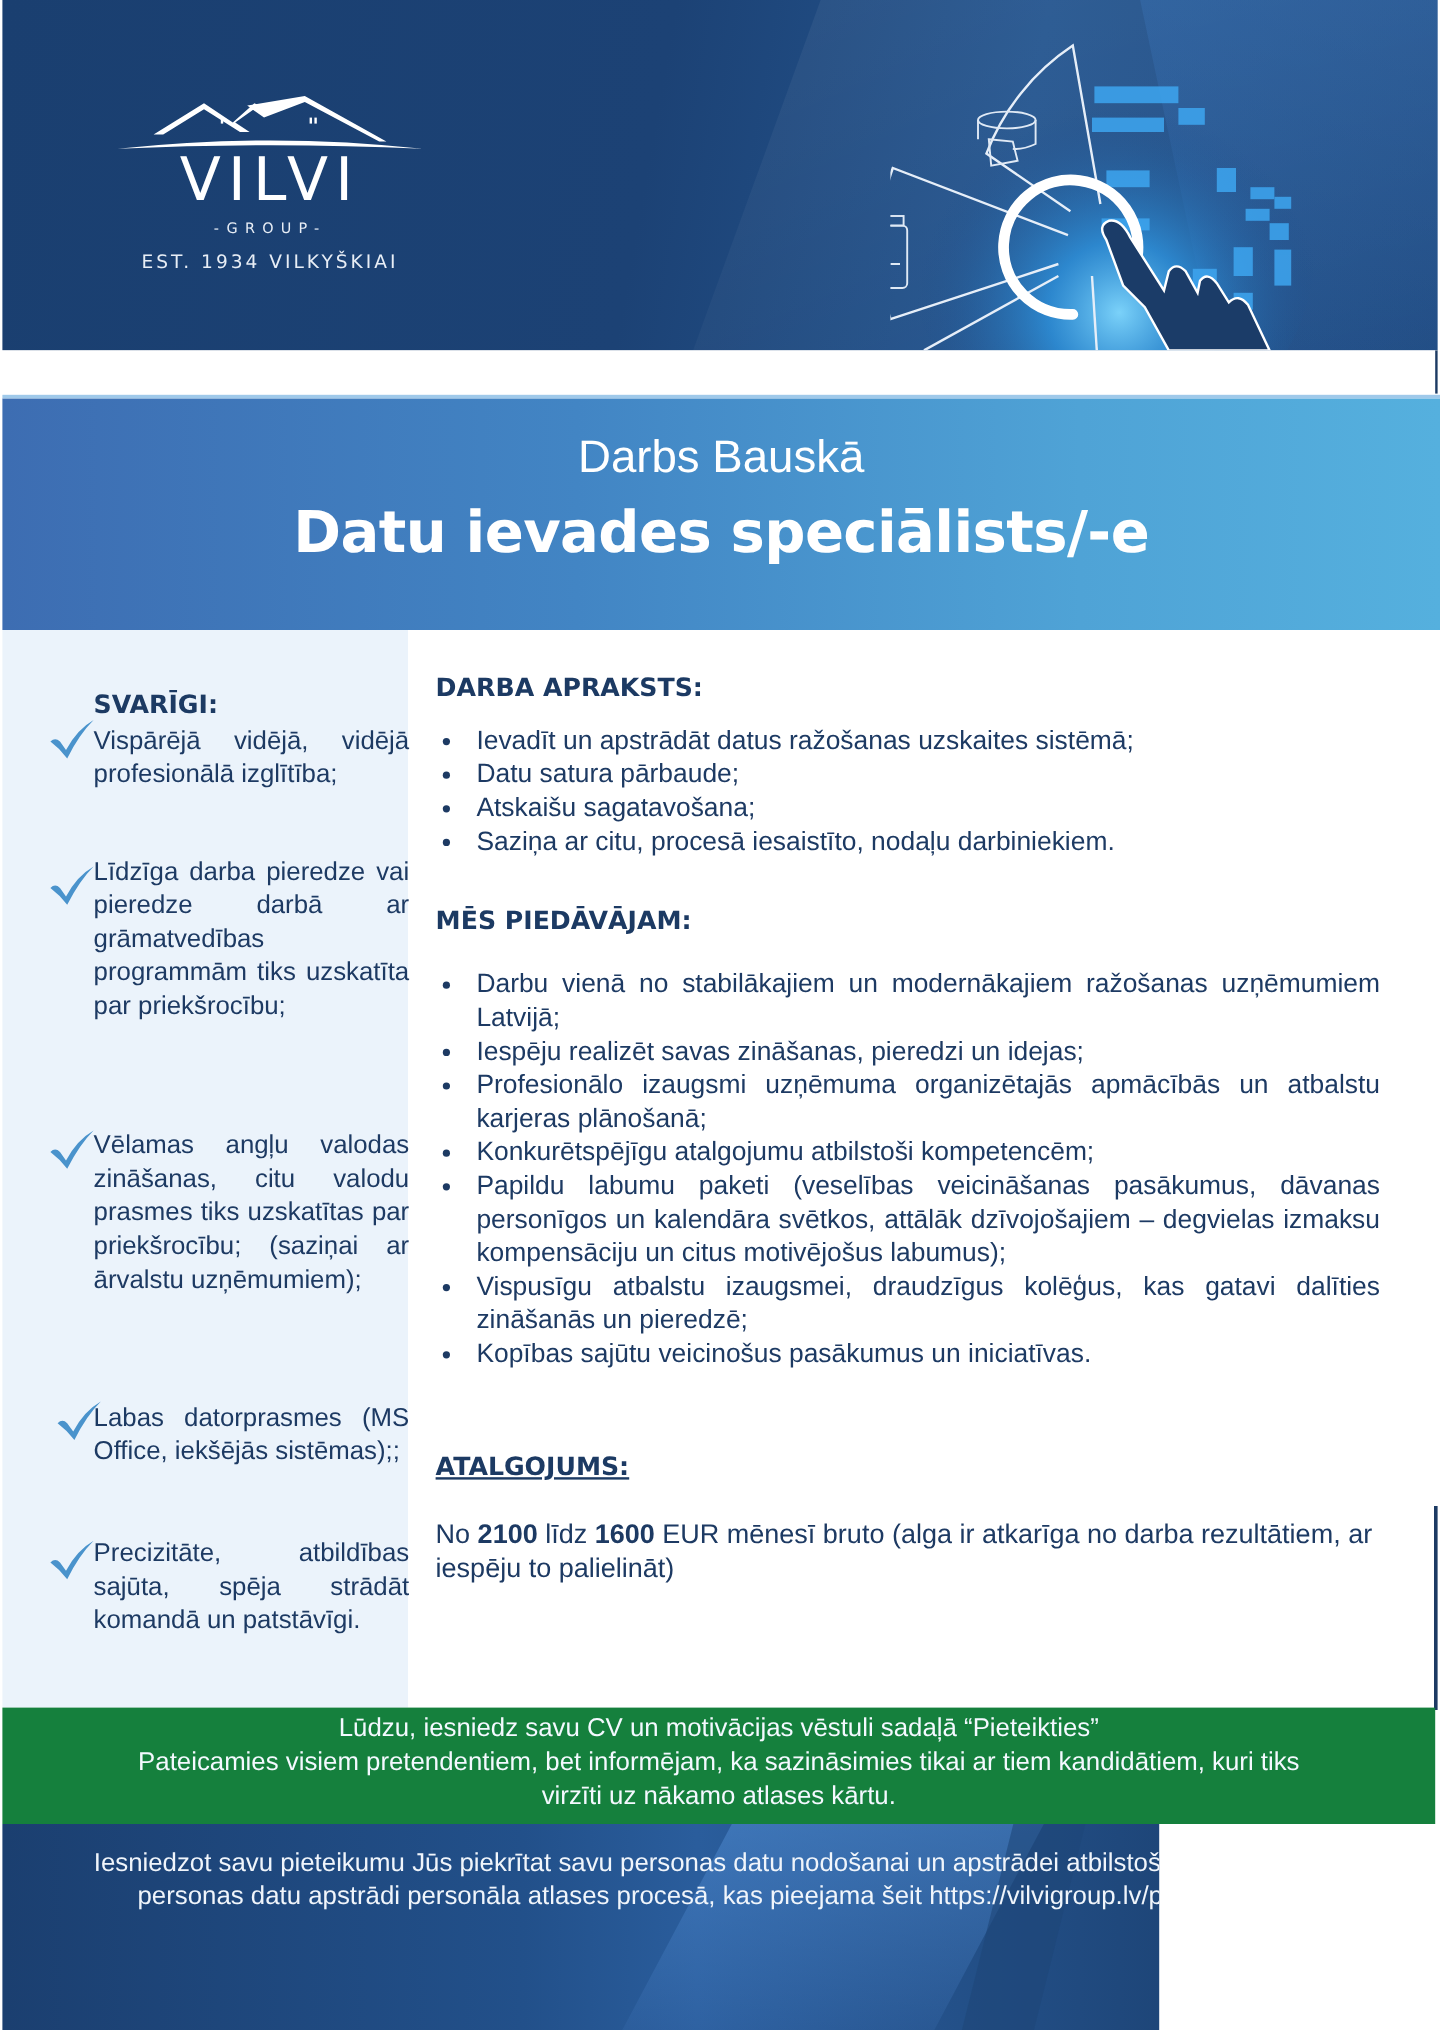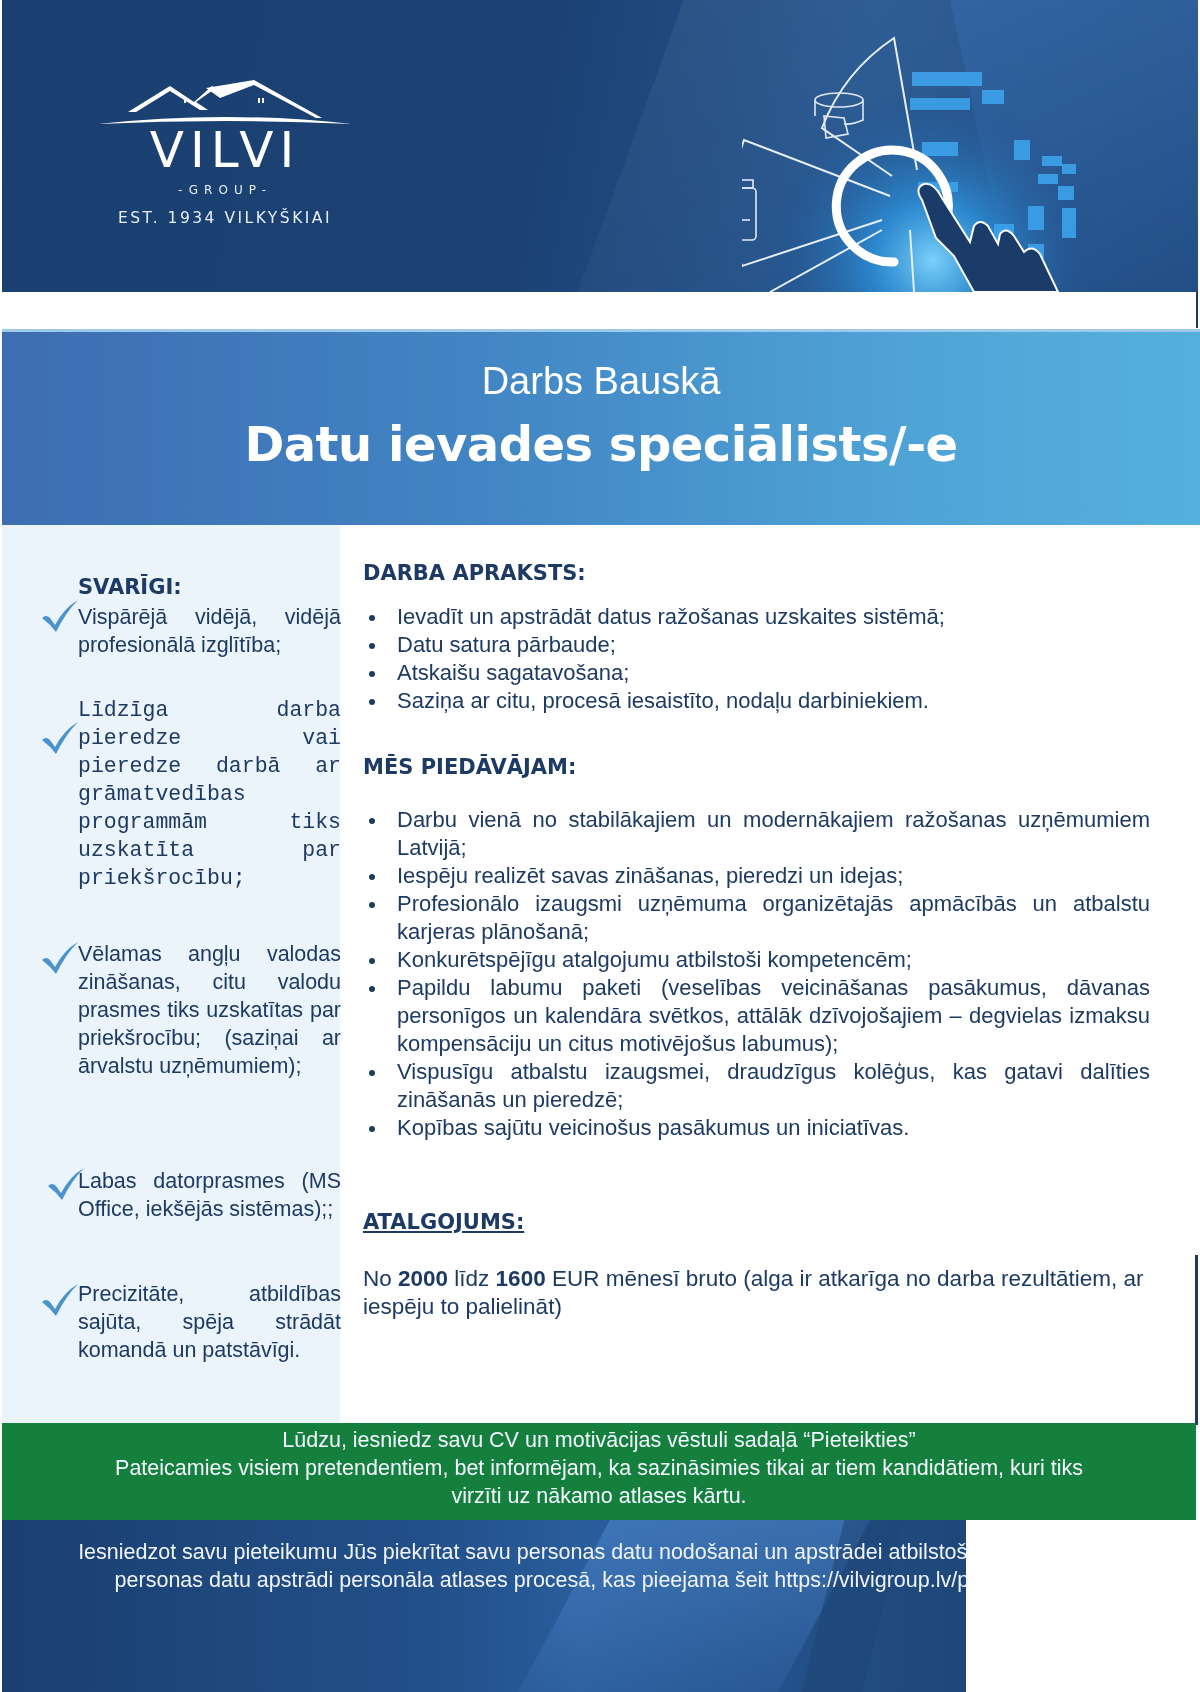--- a/index.html
+++ b/index.html
@@ -211,21 +211,21 @@
   <path d="M2 20 Q6 16 10 20 L15 27 Q24 10 38 2 Q26 14 16 34 Q10 26 2 20 Z" fill="#4a93cc"></path>
 </svg>
 <svg class="check" style="left:46px; top:1166px;" viewBox="0 0 40 36">
   <path d="M2 20 Q6 16 10 20 L15 27 Q24 10 38 2 Q26 14 16 34 Q10 26 2 20 Z" fill="#4a93cc"></path>
 </svg>
 <svg class="check" style="left:40px; top:1282px;" viewBox="0 0 40 36">
   <path d="M2 20 Q6 16 10 20 L15 27 Q24 10 38 2 Q26 14 16 34 Q10 26 2 20 Z" fill="#4a93cc"></path>
 </svg>
 
 <div class="req" style="top:603px;">Vispārējā vidējā, vidējā profesionālā izglītība;</div>
-<div class="req" style="top:696px;font-family:Liberation Mono, monospace;">Līdzīga darba pieredze vai pieredze darbā ar grāmatvedības programmām tiks uzskatīta par priekšrocību;</div>
+<div class="req" style="top:712px;">Līdzīga darba pieredze vai pieredze darbā ar grāmatvedības programmām tiks uzskatīta par priekšrocību;</div>
 <div class="req" style="top:940px;">Vēlamas angļu valodas zināšanas, citu valodu prasmes tiks uzskatītas par priekšrocību; (saziņai ar ārvalstu uzņēmumiem);</div>
 <div class="req" style="top:1167px;">Labas datorprasmes (MS Office, iekšējās sistēmas);;</div>
 <div class="req" style="top:1280px;">Precizitāte, atbildības sajūta, spēja strādāt komandā un patstāvīgi.</div>
 
 <div class="sec-heading" style="top:561px;">DARBA APRAKSTS:</div>
 <ul class="blist" style="top:603px;">
   <li>Ievadīt un apstrādāt datus ražošanas uzskaites sistēmā;</li>
   <li>Datu satura pārbaude;</li>
   <li>Atskaišu sagatavošana;</li>
   <li>Saziņa ar citu, procesā iesaistīto, nodaļu darbiniekiem.</li>
@@ -236,21 +236,21 @@
   <li>Darbu vienā no stabilākajiem un modernākajiem ražošanas uzņēmumiem Latvijā;</li>
   <li>Iespēju realizēt savas zināšanas, pieredzi un idejas;</li>
   <li>Profesionālo izaugsmi uzņēmuma organizētajās apmācībās un atbalstu karjeras plānošanā;</li>
   <li>Konkurētspējīgu atalgojumu atbilstoši kompetencēm;</li>
   <li>Papildu labumu paketi (veselības veicināšanas pasākumus, dāvanas personīgos un kalendāra svētkos, attālāk dzīvojošajiem – degvielas izmaksu kompensāciju un citus motivējošus labumus);</li>
   <li>Vispusīgu atbalstu izaugsmei, draudzīgus kolēģus, kas gatavi dalīties zināšanās un pieredzē;</li>
   <li>Kopības sajūtu veicinošus pasākumus un iniciatīvas.</li>
 </ul>
 
 <div class="sec-heading" style="top:1210px;text-decoration:underline;">ATALGOJUMS:</div>
-<div class="salary"><span>No </span><b>2000</b><span> līdz </span><b>1600</b><span> EUR mēnesī bruto (alga ir atkarīga no darba rezultātiem, ar iespēju to palielināt)</span></div>
+<div class="salary"><span>No </span><b>2100</b><span> līdz </span><b>1600</b><span> EUR mēnesī bruto (alga ir atkarīga no darba rezultātiem, ar iespēju to palielināt)</span></div>
 
 <div class="apply-band">
   <div>Lūdzu, iesniedz savu CV un motivācijas vēstuli sadaļā “Pieteikties”</div>
   <div style="padding:0 106px;">Pateicamies visiem pretendentiem, bet informējam, ka sazināsimies tikai ar tiem kandidātiem, kuri tiks virzīti uz nākamo atlases kārtu.</div>
 </div>
 
 <div class="footer">
   <div class="shard1"></div>
   <div class="shard2"></div>
   <div class="legal"><span>Iesniedzot savu pieteikumu Jūs piekrītat savu personas datu nodošanai un apstrādei atbilstoši informācijai par personas datu apstrādi personāla atlases procesā, kas pieejama šeit</span> <span>https://vilvigroup.lv/privacy-policy</span></div>

